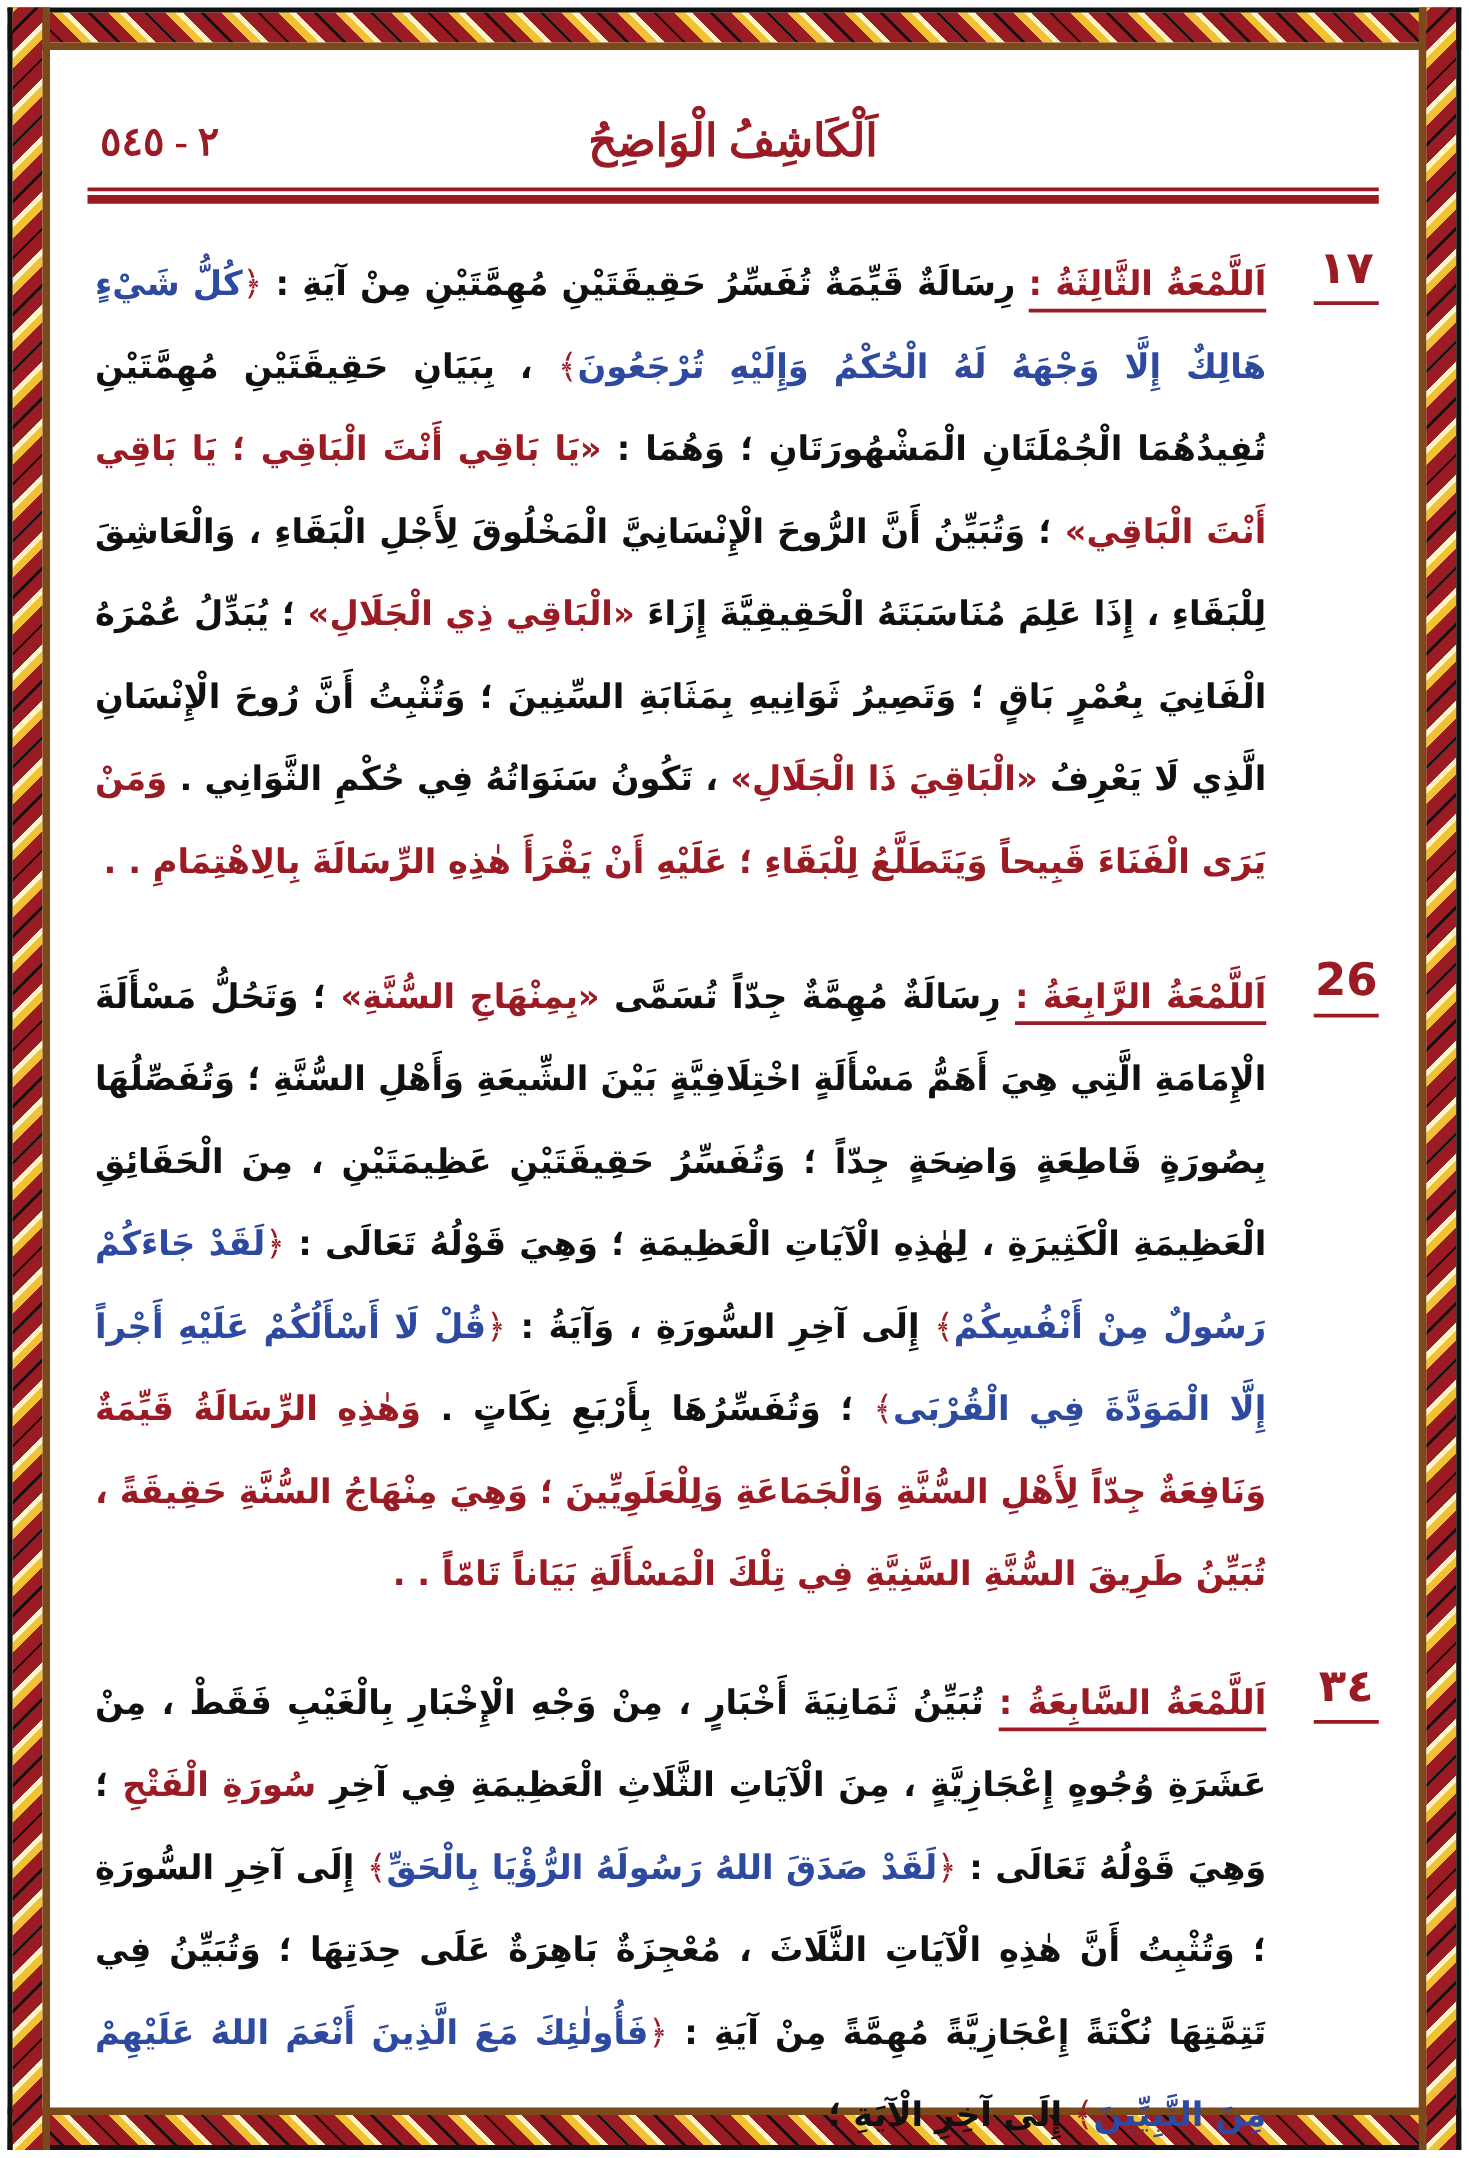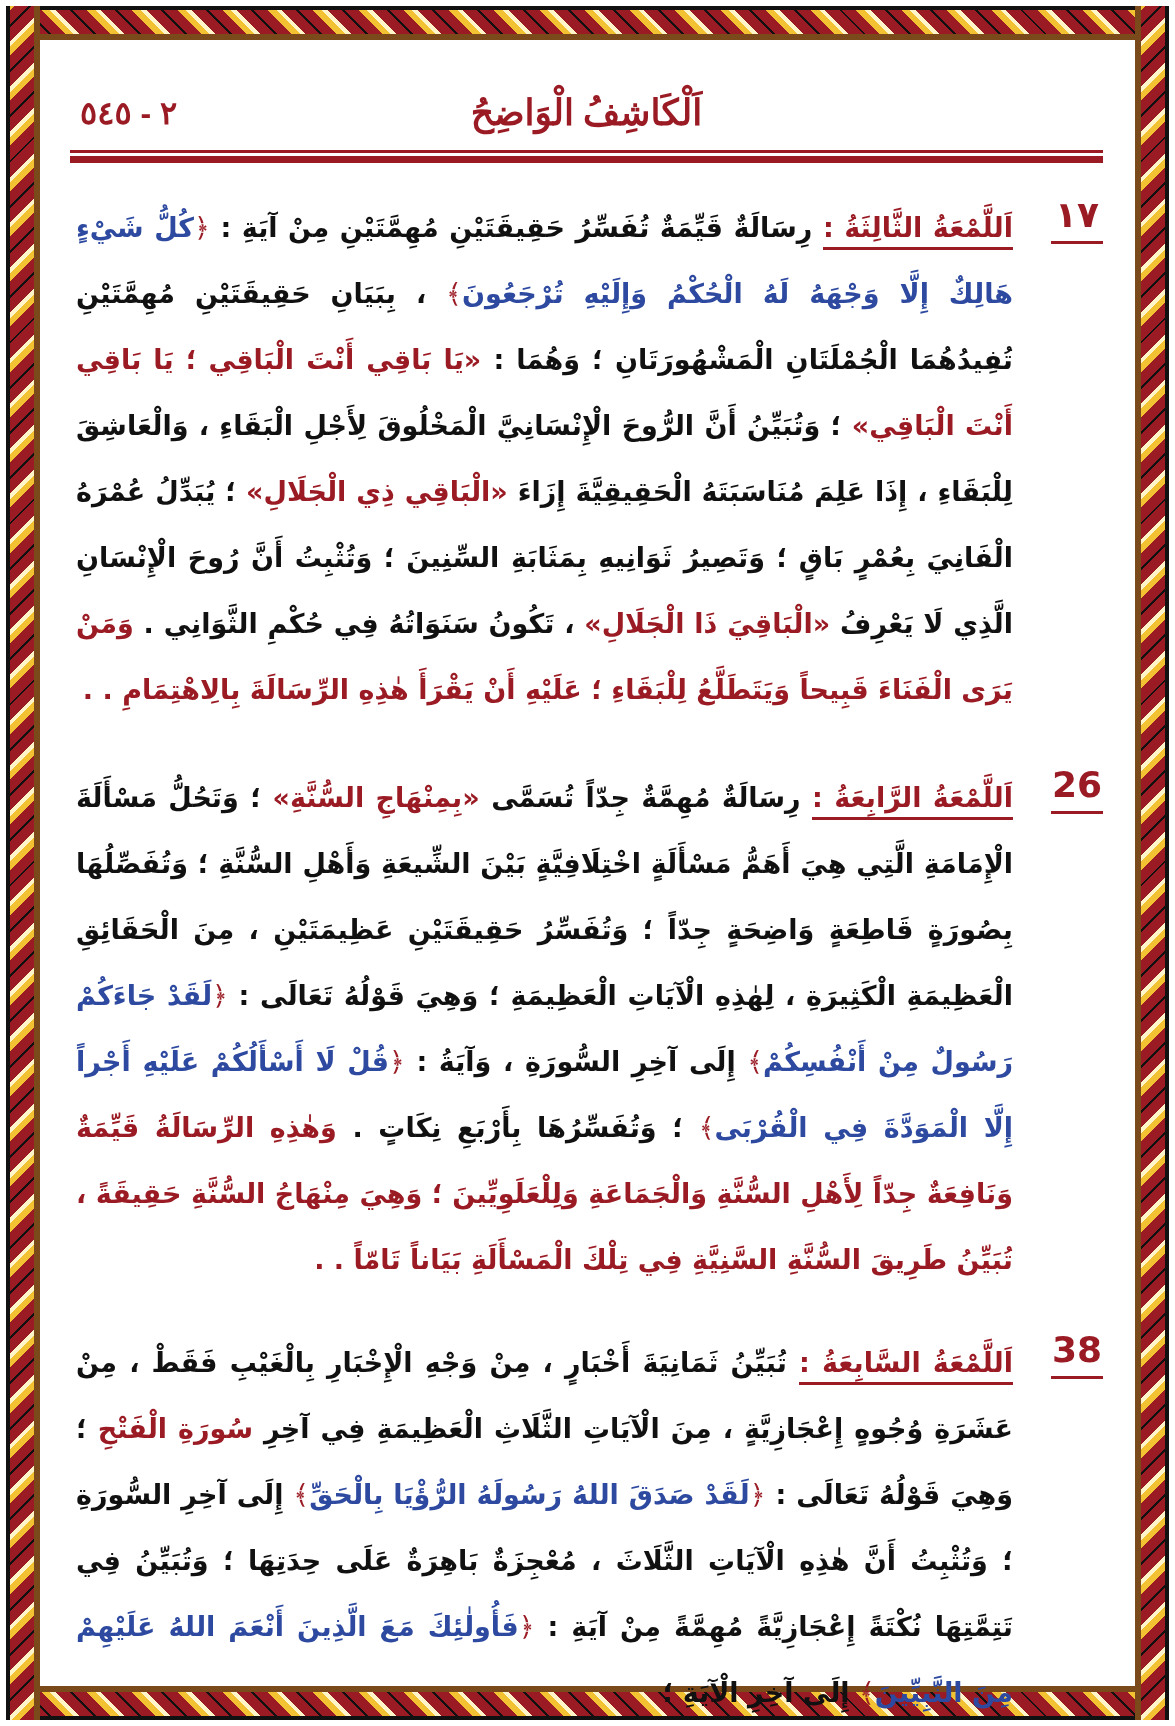--- a/index.html
+++ b/index.html
@@ -10,21 +10,21 @@
     box-sizing:border-box; }
   .band.top { left:6px; right:6px; top:6px; height:34px; border-top:4px solid #111; border-bottom:6px solid #7a4a1a; }
   .band.bottom { left:6px; right:6px; bottom:6px; height:34px; border-bottom:4px solid #111; border-top:6px solid #7a4a1a; }
   .band.left { top:6px; bottom:6px; left:6px; width:34px; border-left:4px solid #111; border-right:6px solid #7a4a1a;
     background: repeating-linear-gradient(-45deg, #9b1b24 0 10px, #f3c232 10px 16px, #fff5c8 16px 20px, #9b1b24 20px 30px, #111 30px 32px); }
   .band.right { top:6px; bottom:6px; right:6px; width:34px; border-right:4px solid #111; border-left:6px solid #7a4a1a;
     background: repeating-linear-gradient(-45deg, #9b1b24 0 10px, #f3c232 10px 16px, #fff5c8 16px 20px, #9b1b24 20px 30px, #111 30px 32px); }
 
   .header { position:absolute; left:70px; width:1033px; top:92px; height:50px; direction:rtl; }
   .header .title { position:absolute; left:0; right:0; text-align:center; font-size:36px; font-weight:bold; color:#9b1b24; font-family:Liberation Serif, serif; }
-  .header .pageno { position:absolute; left:10px; top:2px; direction:ltr; font-size:32px; font-weight:bold; color:#9b1b24; font-family:Liberation Sans, sans-serif; }
+  .header .pageno { position:absolute; left:10px; top:2px; direction:ltr; font-size:32px; font-weight:bold; color:#9b1b24; font-family:Liberation Serif, serif; }
   .rule { position:absolute; left:70px; width:1033px; }
   .rule.thin { top:150px; height:3px; background:#9b1b24; }
   .rule.thick { top:156px; height:7px; background:#9b1b24; }
 
   .section { position:absolute; left:70px; width:1033px; direction:rtl; }
   .num { position:absolute; right:0; top:0; width:52px; text-align:center; color:#9b1b24; font-size:36px; font-weight:bold; font-family:"DejaVu Sans", sans-serif; border-bottom:3px solid #9b1b24; padding-bottom:6px; line-height:40px; }
   .text { position:absolute; right:90px; left:6px; top:0; font-size:27px; line-height:66px; text-align:justify; color:#111; font-family:"DejaVu Sans", sans-serif; font-weight:bold; }
   .lbl { color:#9b1b24; border-bottom:3px solid #9b1b24; padding-bottom:4px;margin-top:36px; }
   .red { color:#9b1b24; }
   .blue { color:#2e4aa0; }
@@ -55,17 +55,17 @@
 </div>
 
 <div class="section" style="top:765px;">
   <div class="num">26</div>
   <div class="text">
     <span class="lbl red">اَللَّمْعَةُ الرَّابِعَةُ :</span><span> رِسَالَةٌ مُهِمَّةٌ جِدّاً تُسَمَّى </span><span class="red">«بِمِنْهَاجِ السُّنَّةِ»</span><span> ؛ وَتَحُلُّ مَسْأَلَةَ الْإِمَامَةِ الَّتِي هِيَ أَهَمُّ مَسْأَلَةٍ اخْتِلَافِيَّةٍ بَيْنَ الشِّيعَةِ وَأَهْلِ السُّنَّةِ ؛ وَتُفَصِّلُهَا بِصُورَةٍ قَاطِعَةٍ وَاضِحَةٍ جِدّاً ؛ وَتُفَسِّرُ حَقِيقَتَيْنِ عَظِيمَتَيْنِ ، مِنَ الْحَقَائِقِ الْعَظِيمَةِ الْكَثِيرَةِ ، لِهٰذِهِ الْآيَاتِ الْعَظِيمَةِ ؛ وَهِيَ قَوْلُهُ تَعَالَى : </span><span class="orn">﴿</span><span class="blue">لَقَدْ جَاءَكُمْ رَسُولٌ مِنْ أَنْفُسِكُمْ</span><span class="orn">﴾</span><span> إِلَى آخِرِ السُّورَةِ ، وَآيَةُ : </span><span class="orn">﴿</span><span class="blue">قُلْ لَا أَسْأَلُكُمْ عَلَيْهِ أَجْراً إِلَّا الْمَوَدَّةَ فِي الْقُرْبَى</span><span class="orn">﴾</span><span> ؛ وَتُفَسِّرُهَا بِأَرْبَعِ نِكَاتٍ . </span><span class="red">وَهٰذِهِ الرِّسَالَةُ قَيِّمَةٌ وَنَافِعَةٌ جِدّاً لِأَهْلِ السُّنَّةِ وَالْجَمَاعَةِ وَلِلْعَلَوِيِّينَ ؛ وَهِيَ مِنْهَاجُ السُّنَّةِ حَقِيقَةً ، تُبَيِّنُ طَرِيقَ السُّنَّةِ السَّنِيَّةِ فِي تِلْكَ الْمَسْأَلَةِ بَيَاناً تَامّاً . .</span>
   </div>
 </div>
 
 <div class="section" style="top:1330px;">
-  <div class="num">38</div>
+  <div class="num">٣٤</div>
   <div class="text">
     <span class="lbl red">اَللَّمْعَةُ السَّابِعَةُ :</span><span> تُبَيِّنُ ثَمَانِيَةَ أَخْبَارٍ ، مِنْ وَجْهِ الْإِخْبَارِ بِالْغَيْبِ فَقَطْ ، مِنْ عَشَرَةِ وُجُوهٍ إِعْجَازِيَّةٍ ، مِنَ الْآيَاتِ الثَّلَاثِ الْعَظِيمَةِ فِي آخِرِ </span><span class="red">سُورَةِ الْفَتْحِ</span><span> ؛ وَهِيَ قَوْلُهُ تَعَالَى : </span><span class="orn">﴿</span><span class="blue">لَقَدْ صَدَقَ اللهُ رَسُولَهُ الرُّؤْيَا بِالْحَقِّ</span><span class="orn">﴾</span><span> إِلَى آخِرِ السُّورَةِ ؛ وَتُثْبِتُ أَنَّ هٰذِهِ الْآيَاتِ الثَّلَاثَ ، مُعْجِزَةٌ بَاهِرَةٌ عَلَى حِدَتِهَا ؛ وَتُبَيِّنُ فِي تَتِمَّتِهَا نُكْتَةً إِعْجَازِيَّةً مُهِمَّةً مِنْ آيَةِ : </span><span class="orn">﴿</span><span class="blue">فَأُولٰئِكَ مَعَ الَّذِينَ أَنْعَمَ اللهُ عَلَيْهِمْ مِنَ النَّبِيِّينَ</span><span class="orn">﴾</span><span> إِلَى آخِرِ الْآيَةِ ؛</span>
   </div>
 </div>
 
 </body></html>

